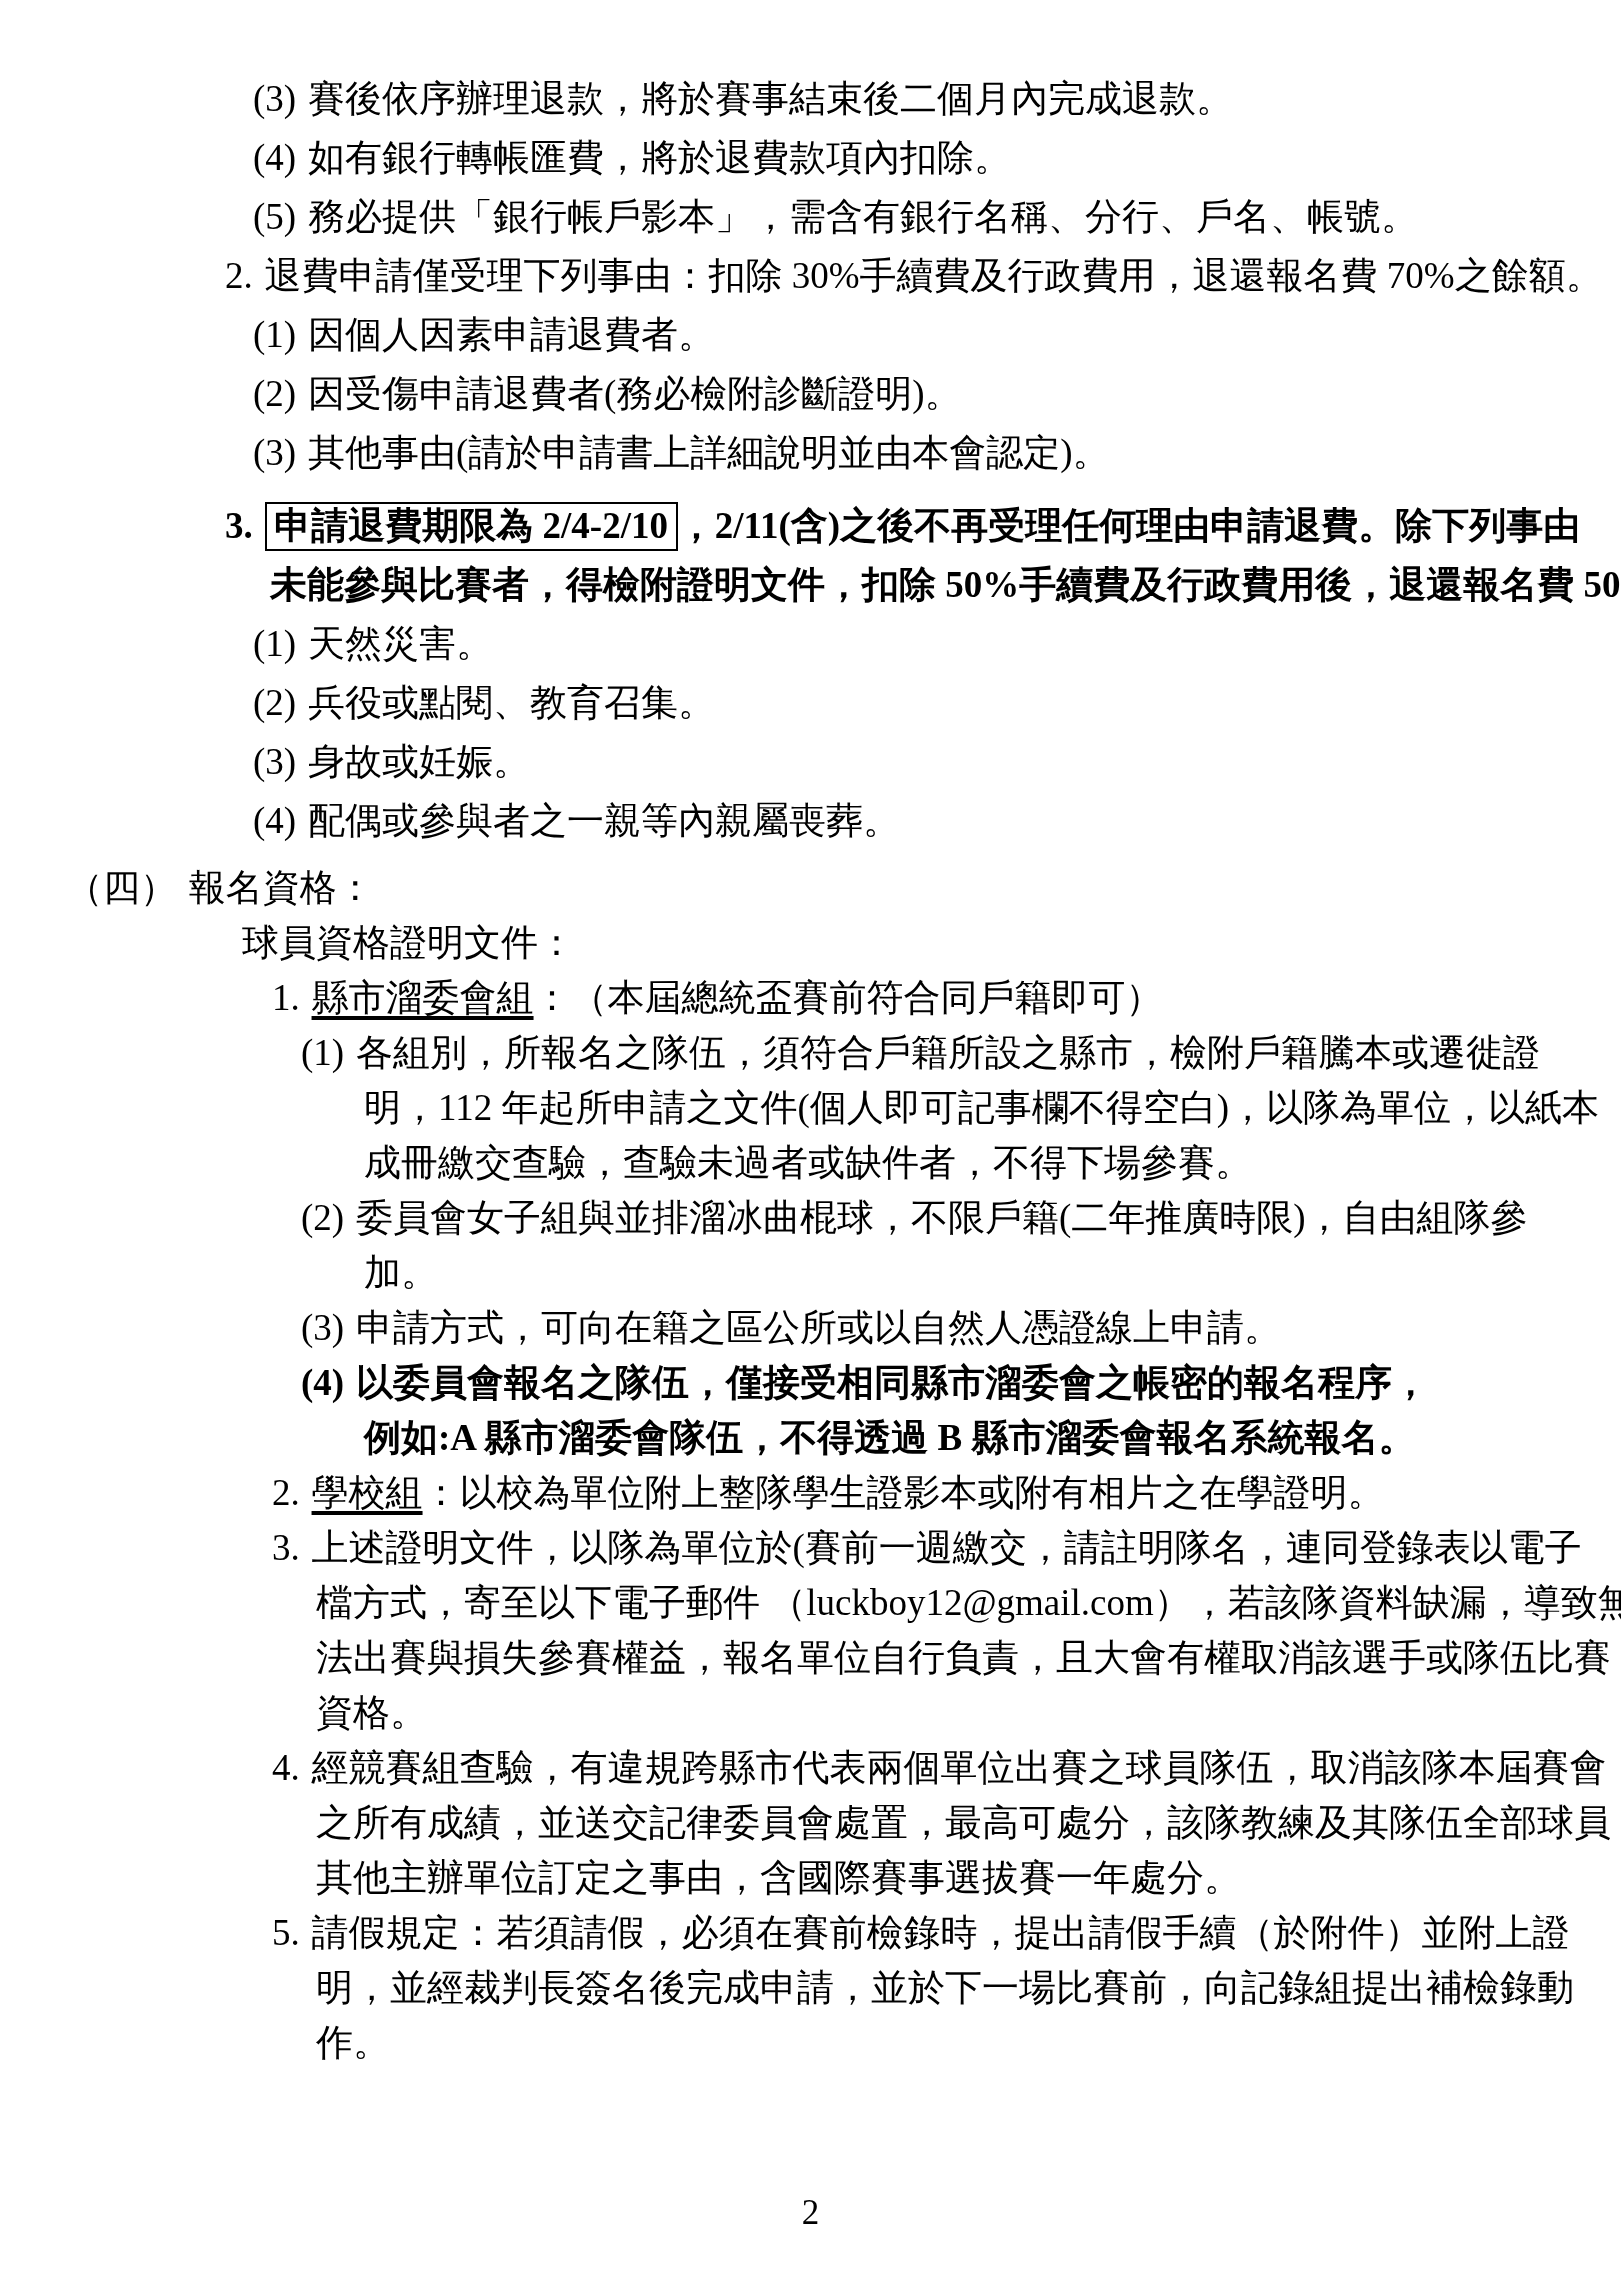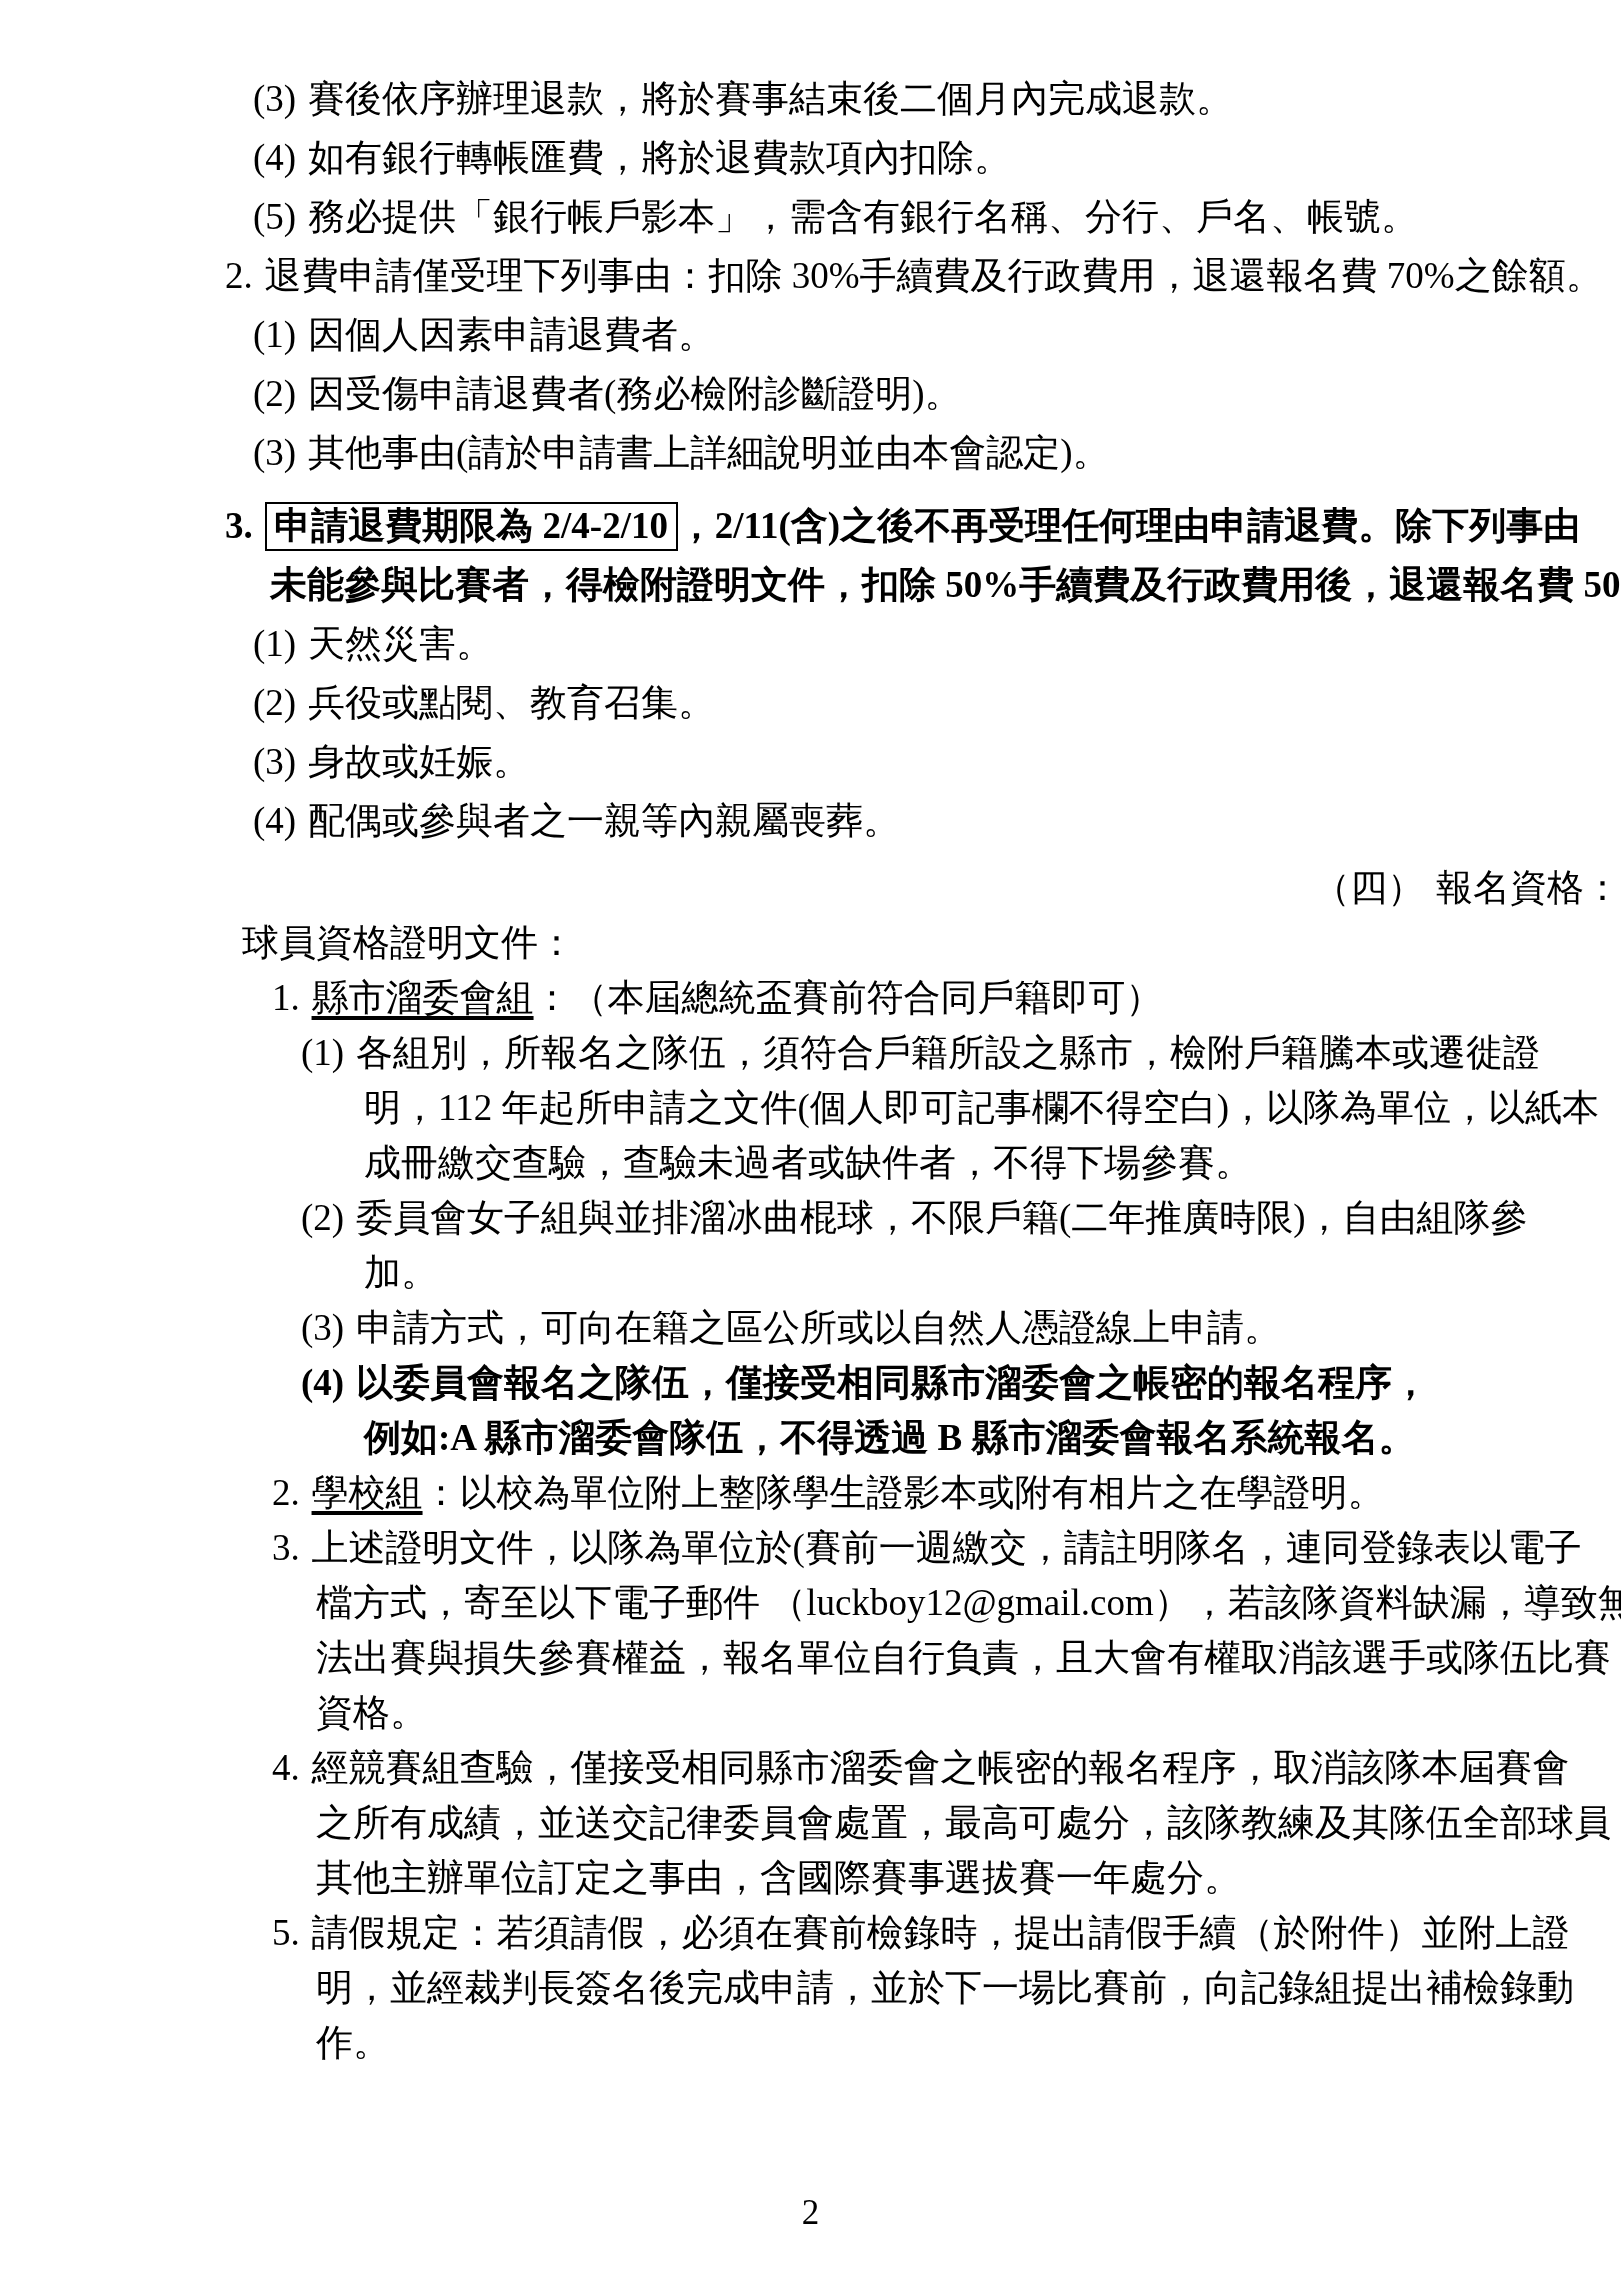--- a/index.html
+++ b/index.html
@@ -18,21 +18,21 @@
     white-space:nowrap;
   }
   
   .a-item,.a-num,.a-cont{height:59px;line-height:59px;}
   
   .sect,.b-head,.b-num,.b-item,.b-item-cont,.b-cont{height:55px;line-height:55px;}
 
   .a-item{margin-left:253px;}
   .a-num{margin-left:225px;}
   .a-cont{margin-left:270px;}
-  .sect{margin-left:66px;text-align:right;}
+  .sect{margin-left:66px;}
   .b-head{margin-left:242px;}
   .b-num{margin-left:272px;}
   .b-item{margin-left:301px;}
   .b-item-cont{margin-left:364px;}
   .b-cont{margin-left:316px;}
 
   .bold{font-weight:700;}
   .lbl{margin-right:11.8px;}
   .boxed{
     border:2.9px solid #000;
@@ -78,21 +78,21 @@
       <div class="line b-item"><span class="lbl">(2)</span><span>委員會女子組與並排溜冰曲棍球，不限戶籍(二年推廣時限)，自由組隊參</span></div>
       <div class="line b-item-cont"><span>加。</span></div>
       <div class="line b-item"><span class="lbl">(3)</span><span>申請方式，可向在籍之區公所或以自然人憑證線上申請。</span></div>
       <div class="line b-item bold"><span class="lbl">(4)</span><span>以委員會報名之隊伍，僅接受相同縣市溜委會之帳密的報名程序，</span></div>
       <div class="line b-item-cont bold"><span>例如:A 縣市溜委會隊伍，不得透過 B 縣市溜委會報名系統報名。</span></div>
       <div class="line b-num"><span class="lbl">2.</span><span class="uline">學校組</span><span>：以校為單位附上整隊學生證影本或附有相片之在學證明。</span></div>
       <div class="line b-num"><span class="lbl">3.</span><span>上述證明文件，以隊為單位於(賽前一週繳交，請註明隊名，連同登錄表以電子</span></div>
       <div class="line b-cont"><span>檔方式，寄至以下電子郵件 </span><span>（luckboy12@gmail.com）</span><span>，若該隊資料缺漏，導致無</span></div>
       <div class="line b-cont"><span>法出賽與損失參賽權益，報名單位自行負責，且大會有權取消該選手或隊伍比賽</span></div>
       <div class="line b-cont"><span>資格。</span></div>
-      <div class="line b-num"><span class="lbl">4.</span><span>經競賽組查驗，僅接受相同縣市溜委會之帳密的報名程序，取消該隊本屆賽會</span></div>
+      <div class="line b-num"><span class="lbl">4.</span><span>經競賽組查驗，有違規跨縣市代表兩個單位出賽之球員隊伍，取消該隊本屆賽會</span></div>
       <div class="line b-cont"><span>之所有成績，並送交記律委員會處置，最高可處分，該隊教練及其隊伍全部球員</span></div>
       <div class="line b-cont"><span>其他主辦單位訂定之事由，含國際賽事選拔賽一年處分。</span></div>
       <div class="line b-num"><span class="lbl">5.</span><span>請假規定：若須請假，必須在賽前檢錄時，提出請假手續（於附件）並附上證</span></div>
       <div class="line b-cont"><span>明，並經裁判長簽名後完成申請，並於下一場比賽前，向記錄組提出補檢錄動</span></div>
       <div class="line b-cont"><span>作。</span></div>
     </div>
   <div class="pagenum">2</div>
 </div>
 
 

